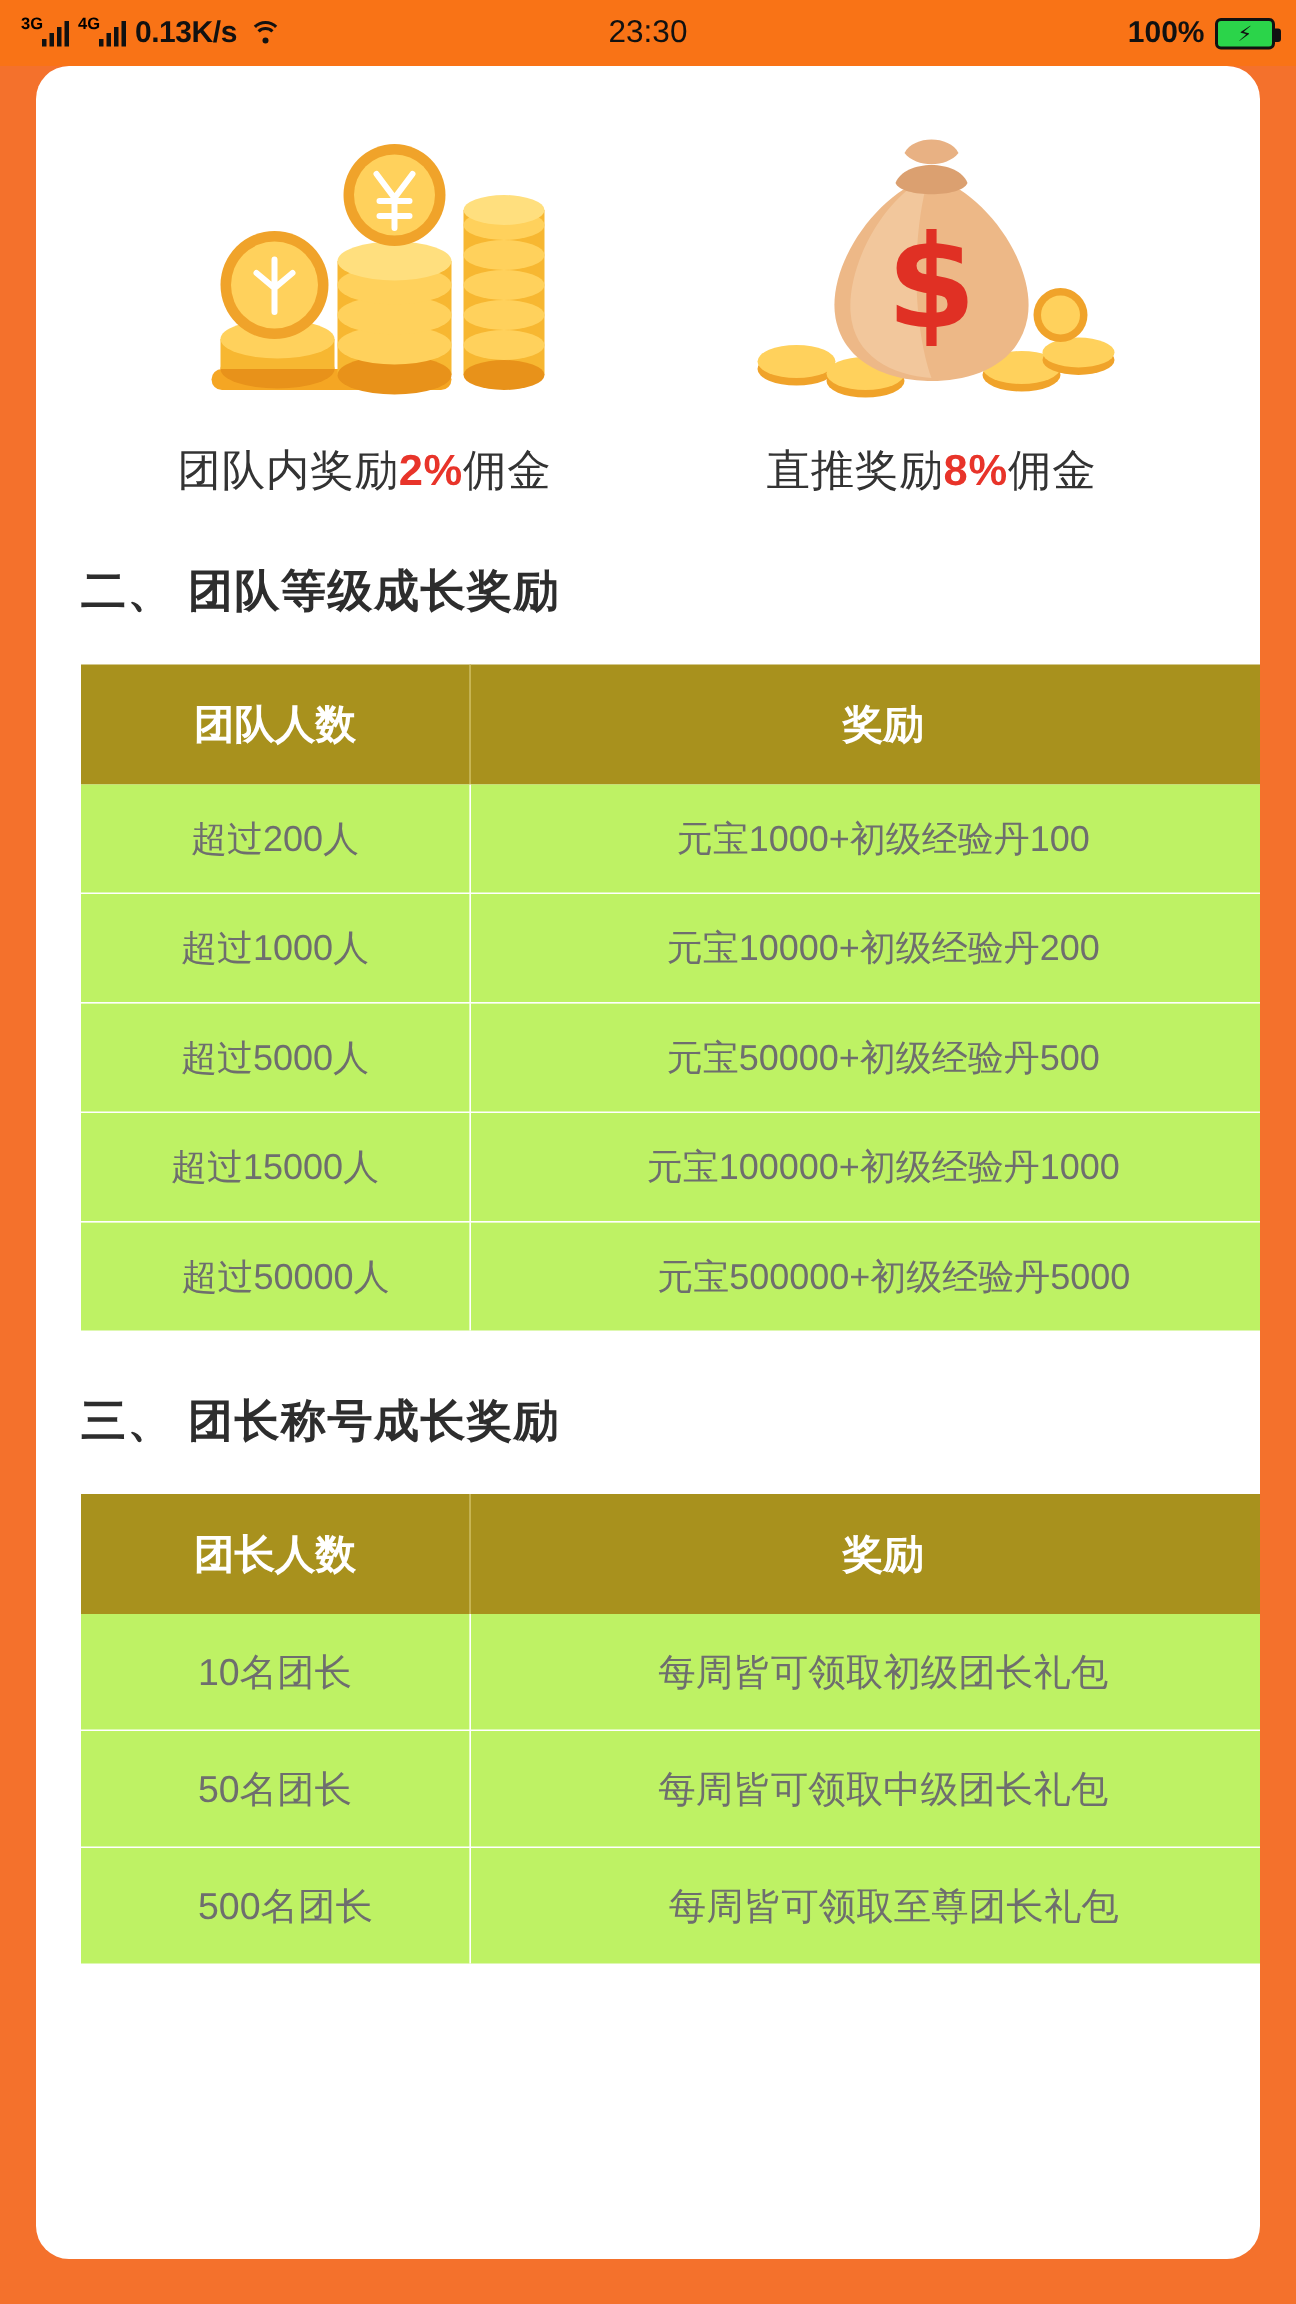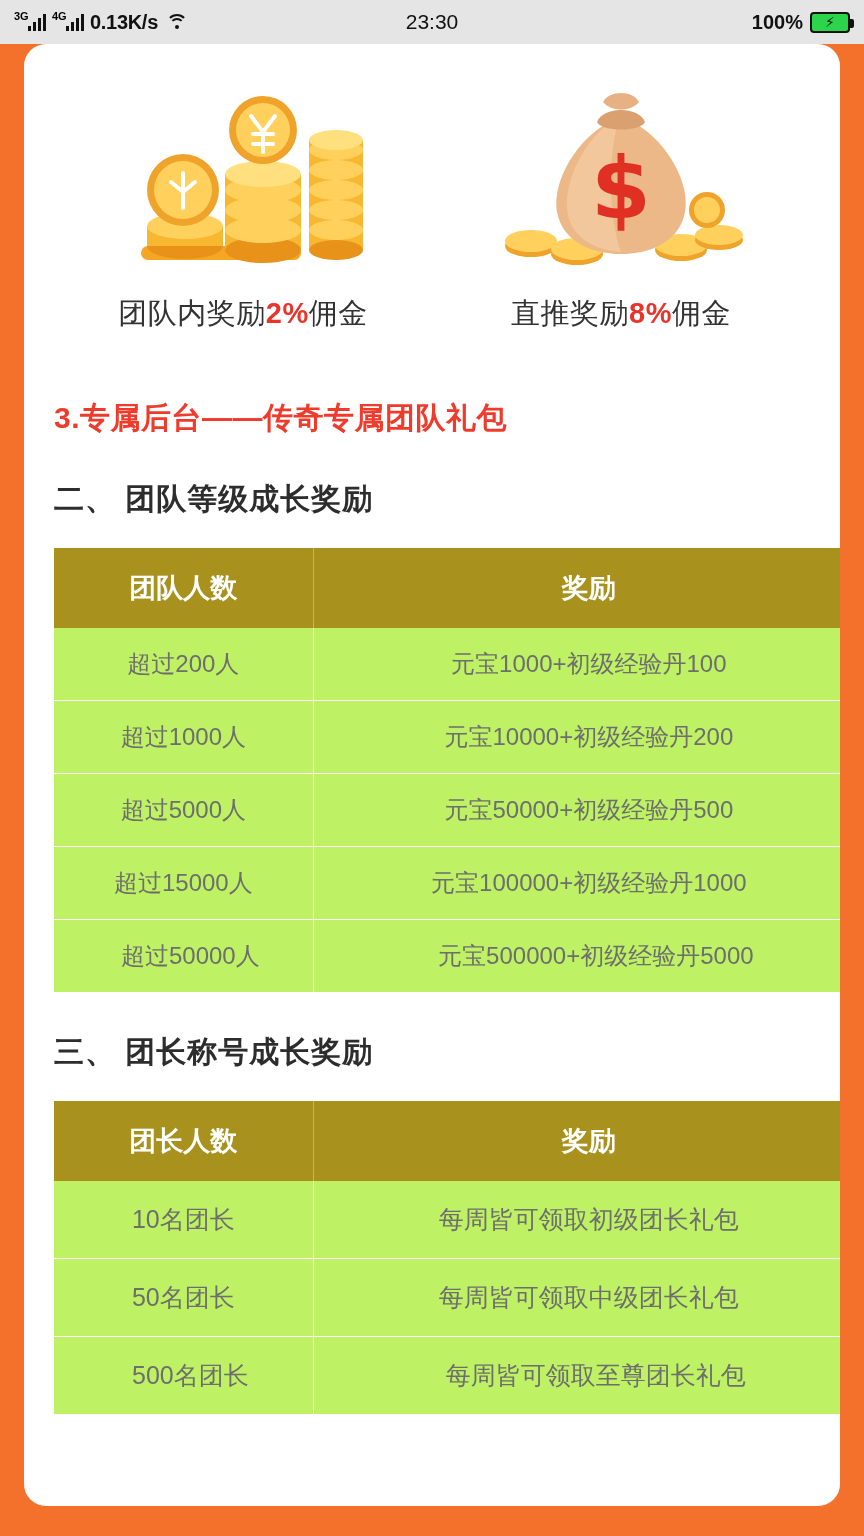--- a/index.html
+++ b/index.html
@@ -10,21 +10,21 @@
   body {
     width: 864px;
     height: 1536px;
     font-family: "Liberation Sans", "DejaVu Sans", sans-serif;
     overflow: hidden;
   }
 
   
   .status-bar {
     height: 44px;
-    background: #e5e5e5;
+    background: #f97316;
     display: flex;
     align-items: center;
     padding: 0 14px;
     box-sizing: border-box;
     position: relative;
   }
   .sb-left {
     display: flex;
     align-items: center;
     gap: 6px;
@@ -356,21 +356,20 @@
 
             <text x="130" y="140" font-family="DejaVu Sans, sans-serif" font-size="86" font-weight="bold" fill="#e03024" text-anchor="middle">$</text>
           </svg>
         </div>
         <div class="commission-caption">
           <span>直推奖励</span><span class="pct">8%</span><span>佣金</span>
         </div>
       </div>
     </div>
 
-    <div class="red-heading">3.专属后台——传奇专属团队礼包</div>
 
     <div class="section-heading">二、 团队等级成长奖励</div>
 
     <table class="tbl">
       <colgroup>
           <col class="c1">
           <col class="c2">
         </colgroup>
       <thead>
         <tr>

